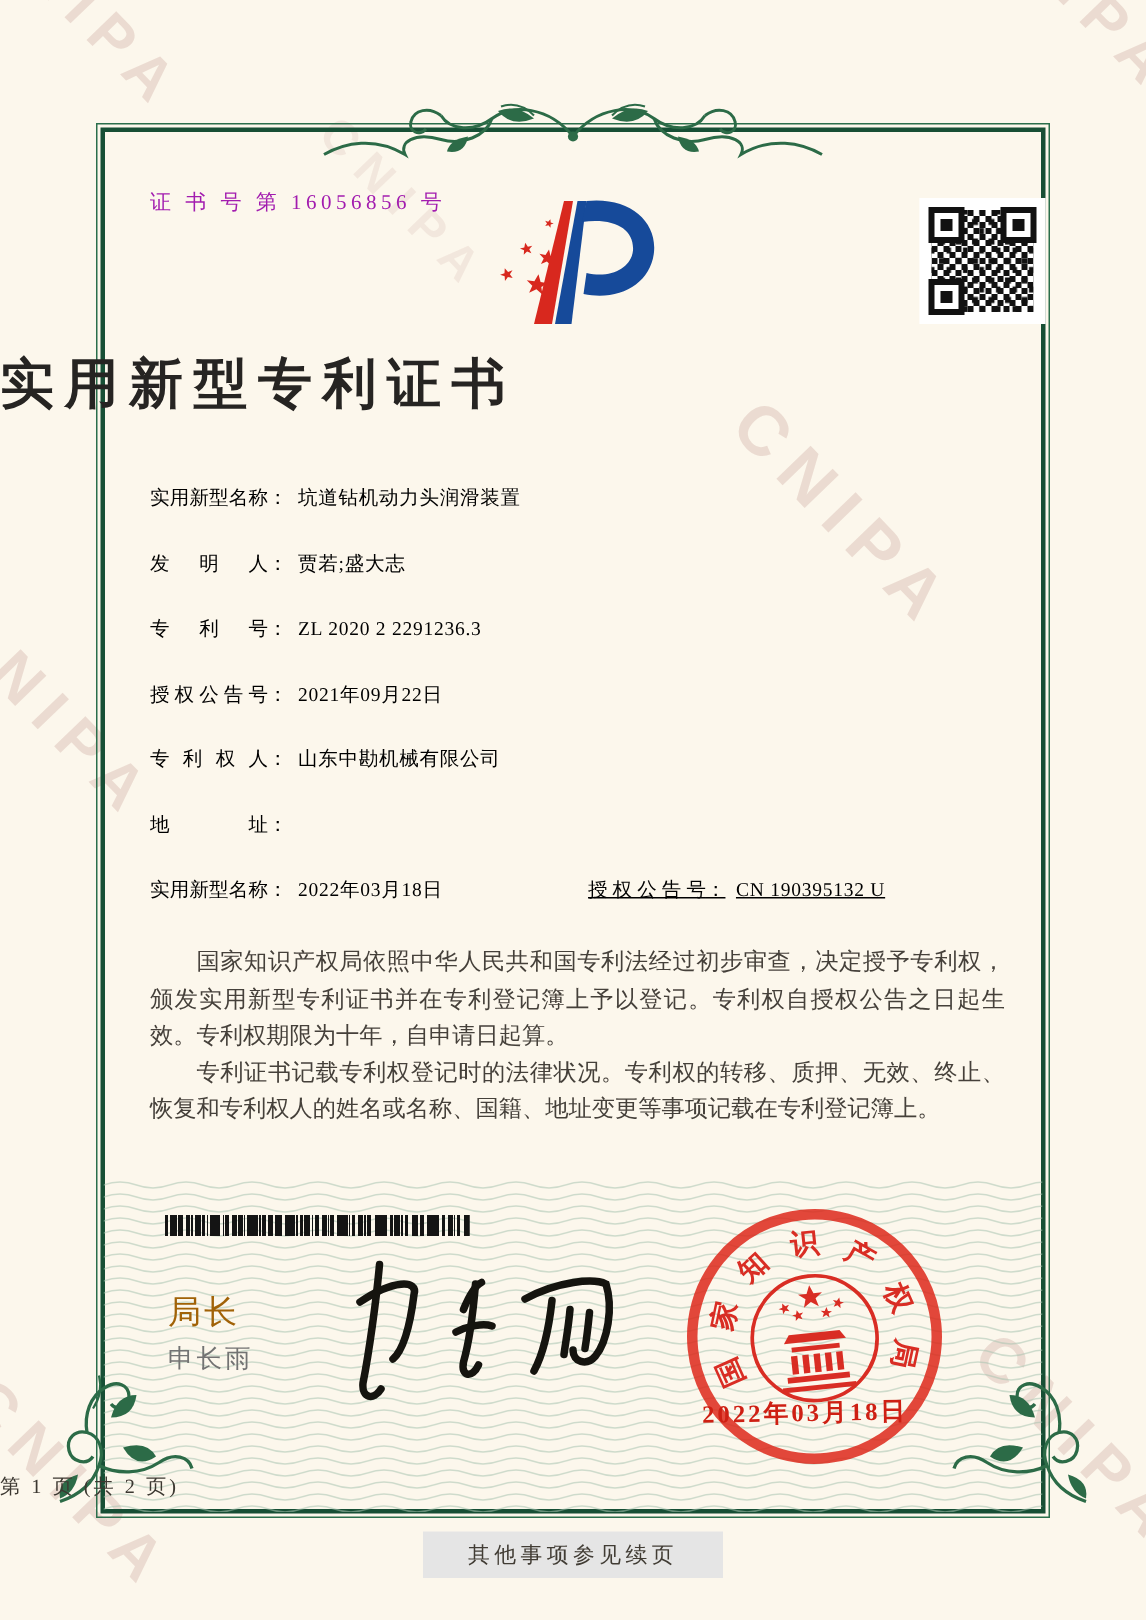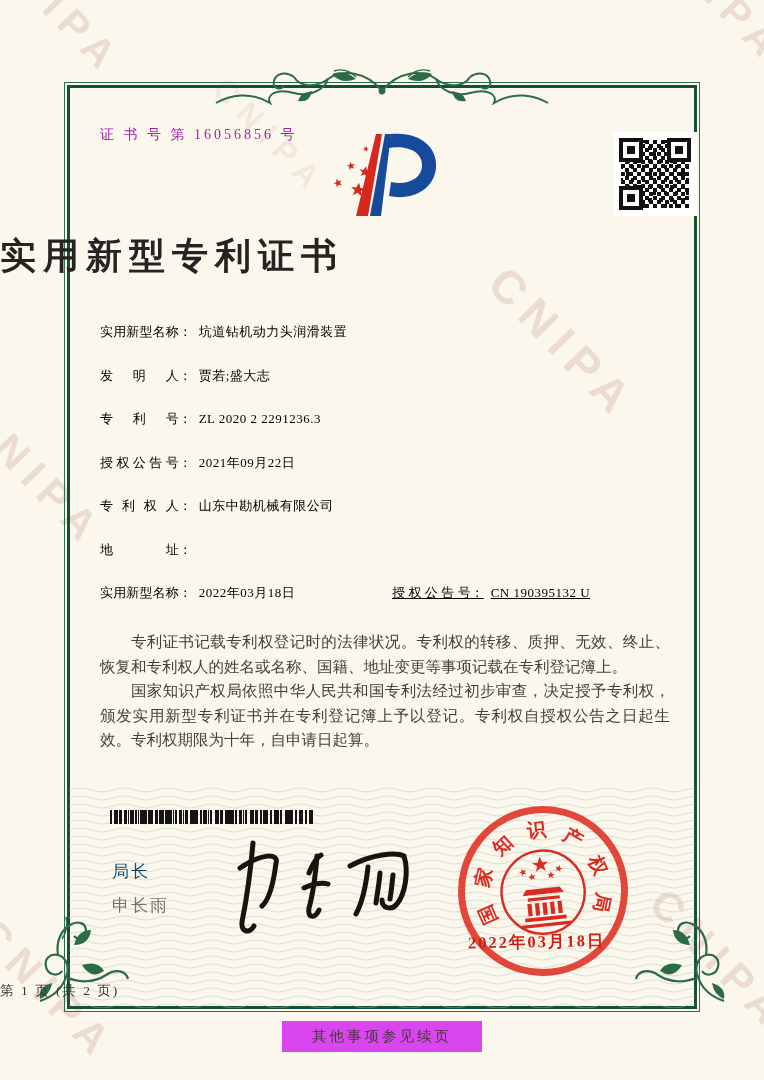--- a/index.html
+++ b/index.html
@@ -59,21 +59,21 @@
   .barcode{
     position:absolute;left:110px;top:810px;width:203px;height:14px;
     background:
       repeating-linear-gradient(90deg,#141414 0 2px,rgba(0,0,0,0) 2px 5px),
       repeating-linear-gradient(90deg,#141414 0 1px,rgba(0,0,0,0) 1px 3.5px),
       repeating-linear-gradient(90deg,rgba(0,0,0,0) 0 9px,#141414 9px 12px);
   }
   .signer-title{
     position:absolute;left:112px;top:860px;
     font-family:"Liberation Sans","DejaVu Sans",sans-serif;
-    font-size:17px;color:#0c4a6e;letter-spacing:2px;
+    font-size:22px;color:#a16207;letter-spacing:2px;
   }
   .signer-name{
     position:absolute;left:112px;top:894px;
     font-family:"Liberation Sans","DejaVu Sans",sans-serif;
     font-size:17px;color:#737373;letter-spacing:2px;
   }
   .signature{position:absolute;left:212px;top:836px;width:212px;height:106px;}
   
   .seal{
     position:absolute;left:458px;top:806px;width:170px;height:170px;
@@ -90,21 +90,21 @@
     font-size:16.5px;font-weight:600;letter-spacing:2px;color:#ce1f13;
     transform:rotate(-1deg);
   }
   
   .page-num{
     position:absolute;left:0;top:982px;width:764px;
     font-size:13.5px;letter-spacing:2px;color:#3c3831;
   }
   .footer-box{
     position:absolute;left:282px;top:1021px;width:200px;height:31px;
-    background:#d946ef;display:flex;align-items:center;justify-content:center;
+    background:#e5e5e5;display:flex;align-items:center;justify-content:center;
   }
   .footer-note{font-size:14.5px;letter-spacing:3px;color:#413c34;}
   
   .flourish-top{position:absolute;left:212px;top:57px;}
   .corner-bl{position:absolute;left:22px;top:905px;}
   .corner-br{position:absolute;left:632px;top:905px;transform:scaleX(-1);}
 </style>
 </head>
 <body>
 
@@ -261,22 +261,22 @@
     </span>
     <span class="grant-pair2">
       <span class="f-label">授权公告号</span>
         <span class="f-colon">：</span>
         <span class="f-value">CN 190395132 U</span>
     </span>
   </div>
 </div>
 
 <div class="body-text">
+  <p>国家知识产权局依照中华人民共和国专利法经过初步审查，决定授予专利权，颁发实用新型专利证书并在专利登记簿上予以登记。专利权自授权公告之日起生效。专利权期限为十年，自申请日起算。</p>
   <p>专利证书记载专利权登记时的法律状况。专利权的转移、质押、无效、终止、恢复和专利权人的姓名或名称、国籍、地址变更等事项记载在专利登记簿上。</p>
-  <p>国家知识产权局依照中华人民共和国专利法经过初步审查，决定授予专利权，颁发实用新型专利证书并在专利登记簿上予以登记。专利权自授权公告之日起生效。专利权期限为十年，自申请日起算。</p>
 </div>
 
 <div class="barcode"></div>
 
 <div class="signer-title">局长</div>
 <div class="signer-name">申长雨</div>
 
 <svg class="signature" viewBox="0 0 212 106">
   <g fill="none" stroke="#15140f" stroke-width="5" stroke-linecap="round">
     <path d="M28,32 C50,17 67,17 64,27 C62,43 58,63 50,70"></path>

